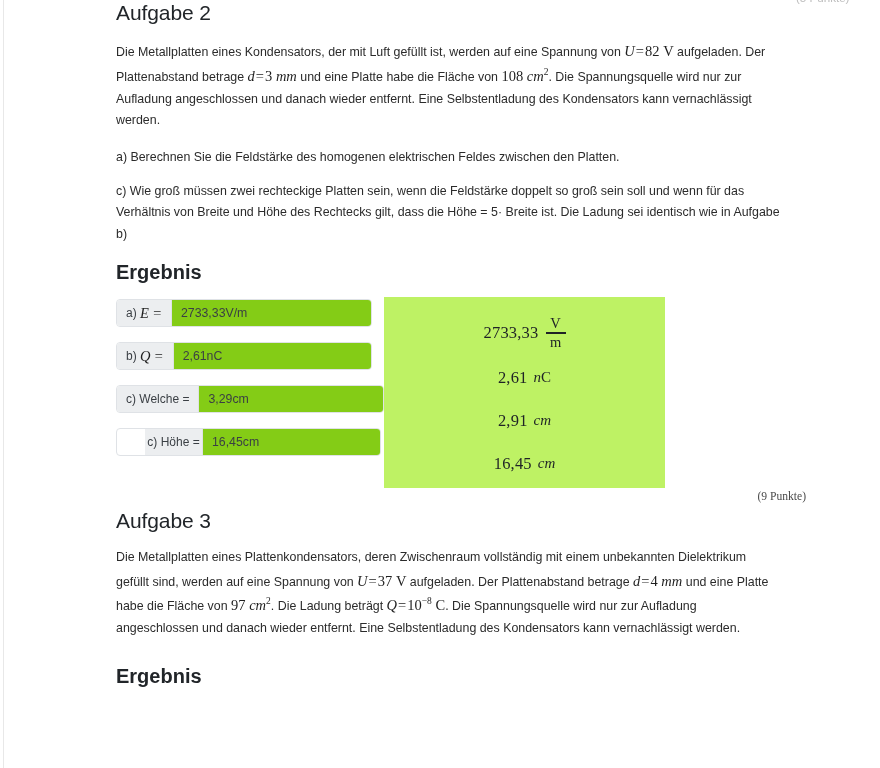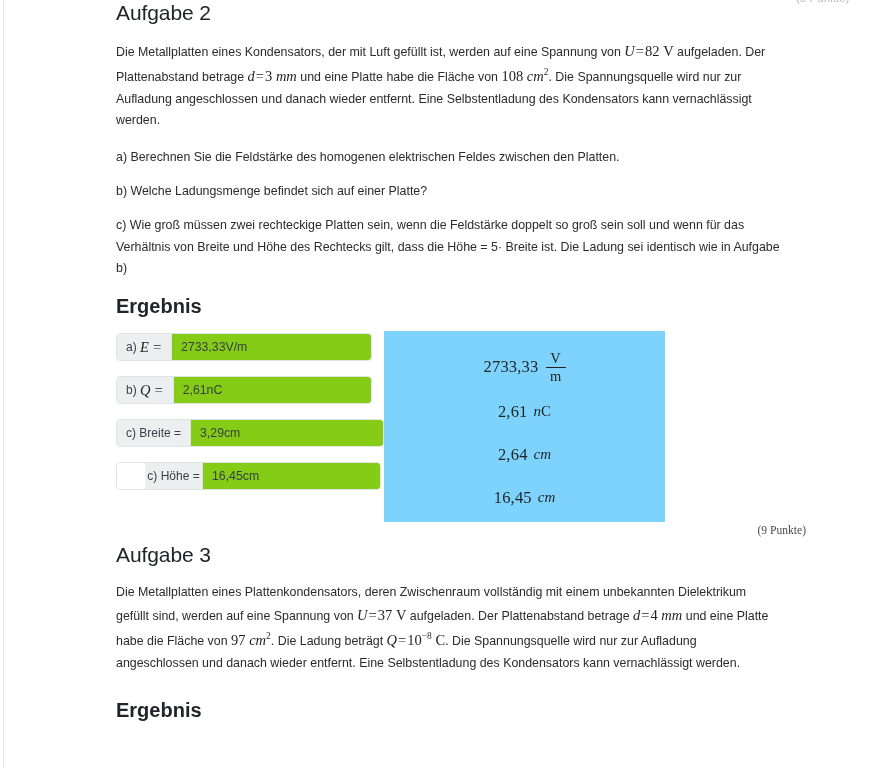--- a/index.html
+++ b/index.html
@@ -116,21 +116,21 @@
     border: 0;
     outline: none;
     background: #84cc16;
     padding: 0 9px;
     font-family: "Liberation Sans", sans-serif;
     font-size: 12.3px;
     color: #3a3f44;
   }
 
   .blue-panel {
-    background: #7dd3fc;
+    background: #bef264;
     box-sizing: border-box;
   }
   .blue-line {
     display: flex;
     align-items: center;
     justify-content: center;
     font-family: "Liberation Serif", "DejaVu Serif", serif;
     color: #1f2326;
   }
   .bnum {
@@ -192,42 +192,41 @@
 
 <div class="content">
 
   <div class="clipped-top">(5 Punkte)</div>
 
   <h2 class="task-title">Aufgabe 2</h2>
 
   <p class="body-text"><span>Die Metallplatten eines Kondensators, der mit Luft gefüllt ist, werden auf eine Spannung von </span><span class="m"><span>U</span><span class="op">=</span><span class="num">82</span> <span class="up">V</span></span><span> aufgeladen. Der Plattenabstand betrage </span><span class="m"><span>d</span><span class="op">=</span><span class="num">3</span> <span>mm</span></span><span> und eine Platte habe die Fläche von </span><span class="m"><span class="num">108</span> <span>cm</span><sup>2</sup></span><span>. Die Spannungsquelle wird nur zur Aufladung angeschlossen und danach wieder entfernt. Eine Selbstentladung des Kondensators kann vernachlässigt werden.</span></p>
 
   <p class="body-text tight">a) Berechnen Sie die Feldstärke des homogenen elektrischen Feldes zwischen den Platten.</p>
-  <p class="body-text tight">b) Welche Ladungsmenge befindet sich auf einer Platte?</p>
   <p class="body-text">c) Wie groß müssen zwei rechteckige Platten sein, wenn die Feldstärke doppelt so groß sein soll und wenn für das Verhältnis von Breite und Höhe des Rechtecks gilt, dass die Höhe = 5· Breite ist. Die Ladung sei identisch wie in Aufgabe b)</p>
 
   <h3 class="section-title">Ergebnis</h3>
 
   <div class="result-area" style="height:200px;">
 
     <div class="blue-panel" style="position:absolute; left:268px; top:3px; width:281px; height:191px;">
       <div class="blue-line" style="height:46px; margin-top:13px;">
         <span class="bnum">2733,33</span>
         <span class="frac">
           <span class="top">V</span>
           <span class="bar"></span>
           <span class="bot">m</span>
         </span>
       </div>
       <div class="blue-line" style="height:43px;justify-content:center;">
         <span class="bnum">2,61</span>
         <span class="bunit upright"><span class="it">n</span><span>C</span></span>
       </div>
       <div class="blue-line" style="height:43px;">
-        <span class="bnum">2,64</span>
+        <span class="bnum">2,91</span>
         <span class="bunit">cm</span>
       </div>
       <div class="blue-line" style="height:43px;text-align:right;">
         <span class="bnum">16,45</span>
         <span class="bunit">cm</span>
       </div>
     </div>
 
     <div class="input-column">
 
@@ -240,21 +239,21 @@
 
       <div class="input-group" style="position:absolute; left:0; top:48px; width:256px;">
         <span class="input-prefix">
           <span>b)</span>&nbsp;<span class="m">Q</span>&nbsp;<span class="m">=</span>
         </span>
         <input class="input-field" type="text" value="2,61nC" style="">
       </div>
 
       <div class="input-group" style="position:absolute; left:0; top:91px; width:268px;">
         <span class="input-prefix">
-          <span>c) Breite =</span>
+          <span>c) Welche =</span>
         </span>
         <input class="input-field" type="text" value="3,29cm" style="">
       </div>
 
       <div class="input-group" style="position:absolute; left:0; top:134px; width:265px;padding-left:28px;">
         <span class="input-prefix">
           <span>c) Höhe =</span>
         </span>
         <input class="input-field" type="text" value="16,45cm" style="">
       </div>

